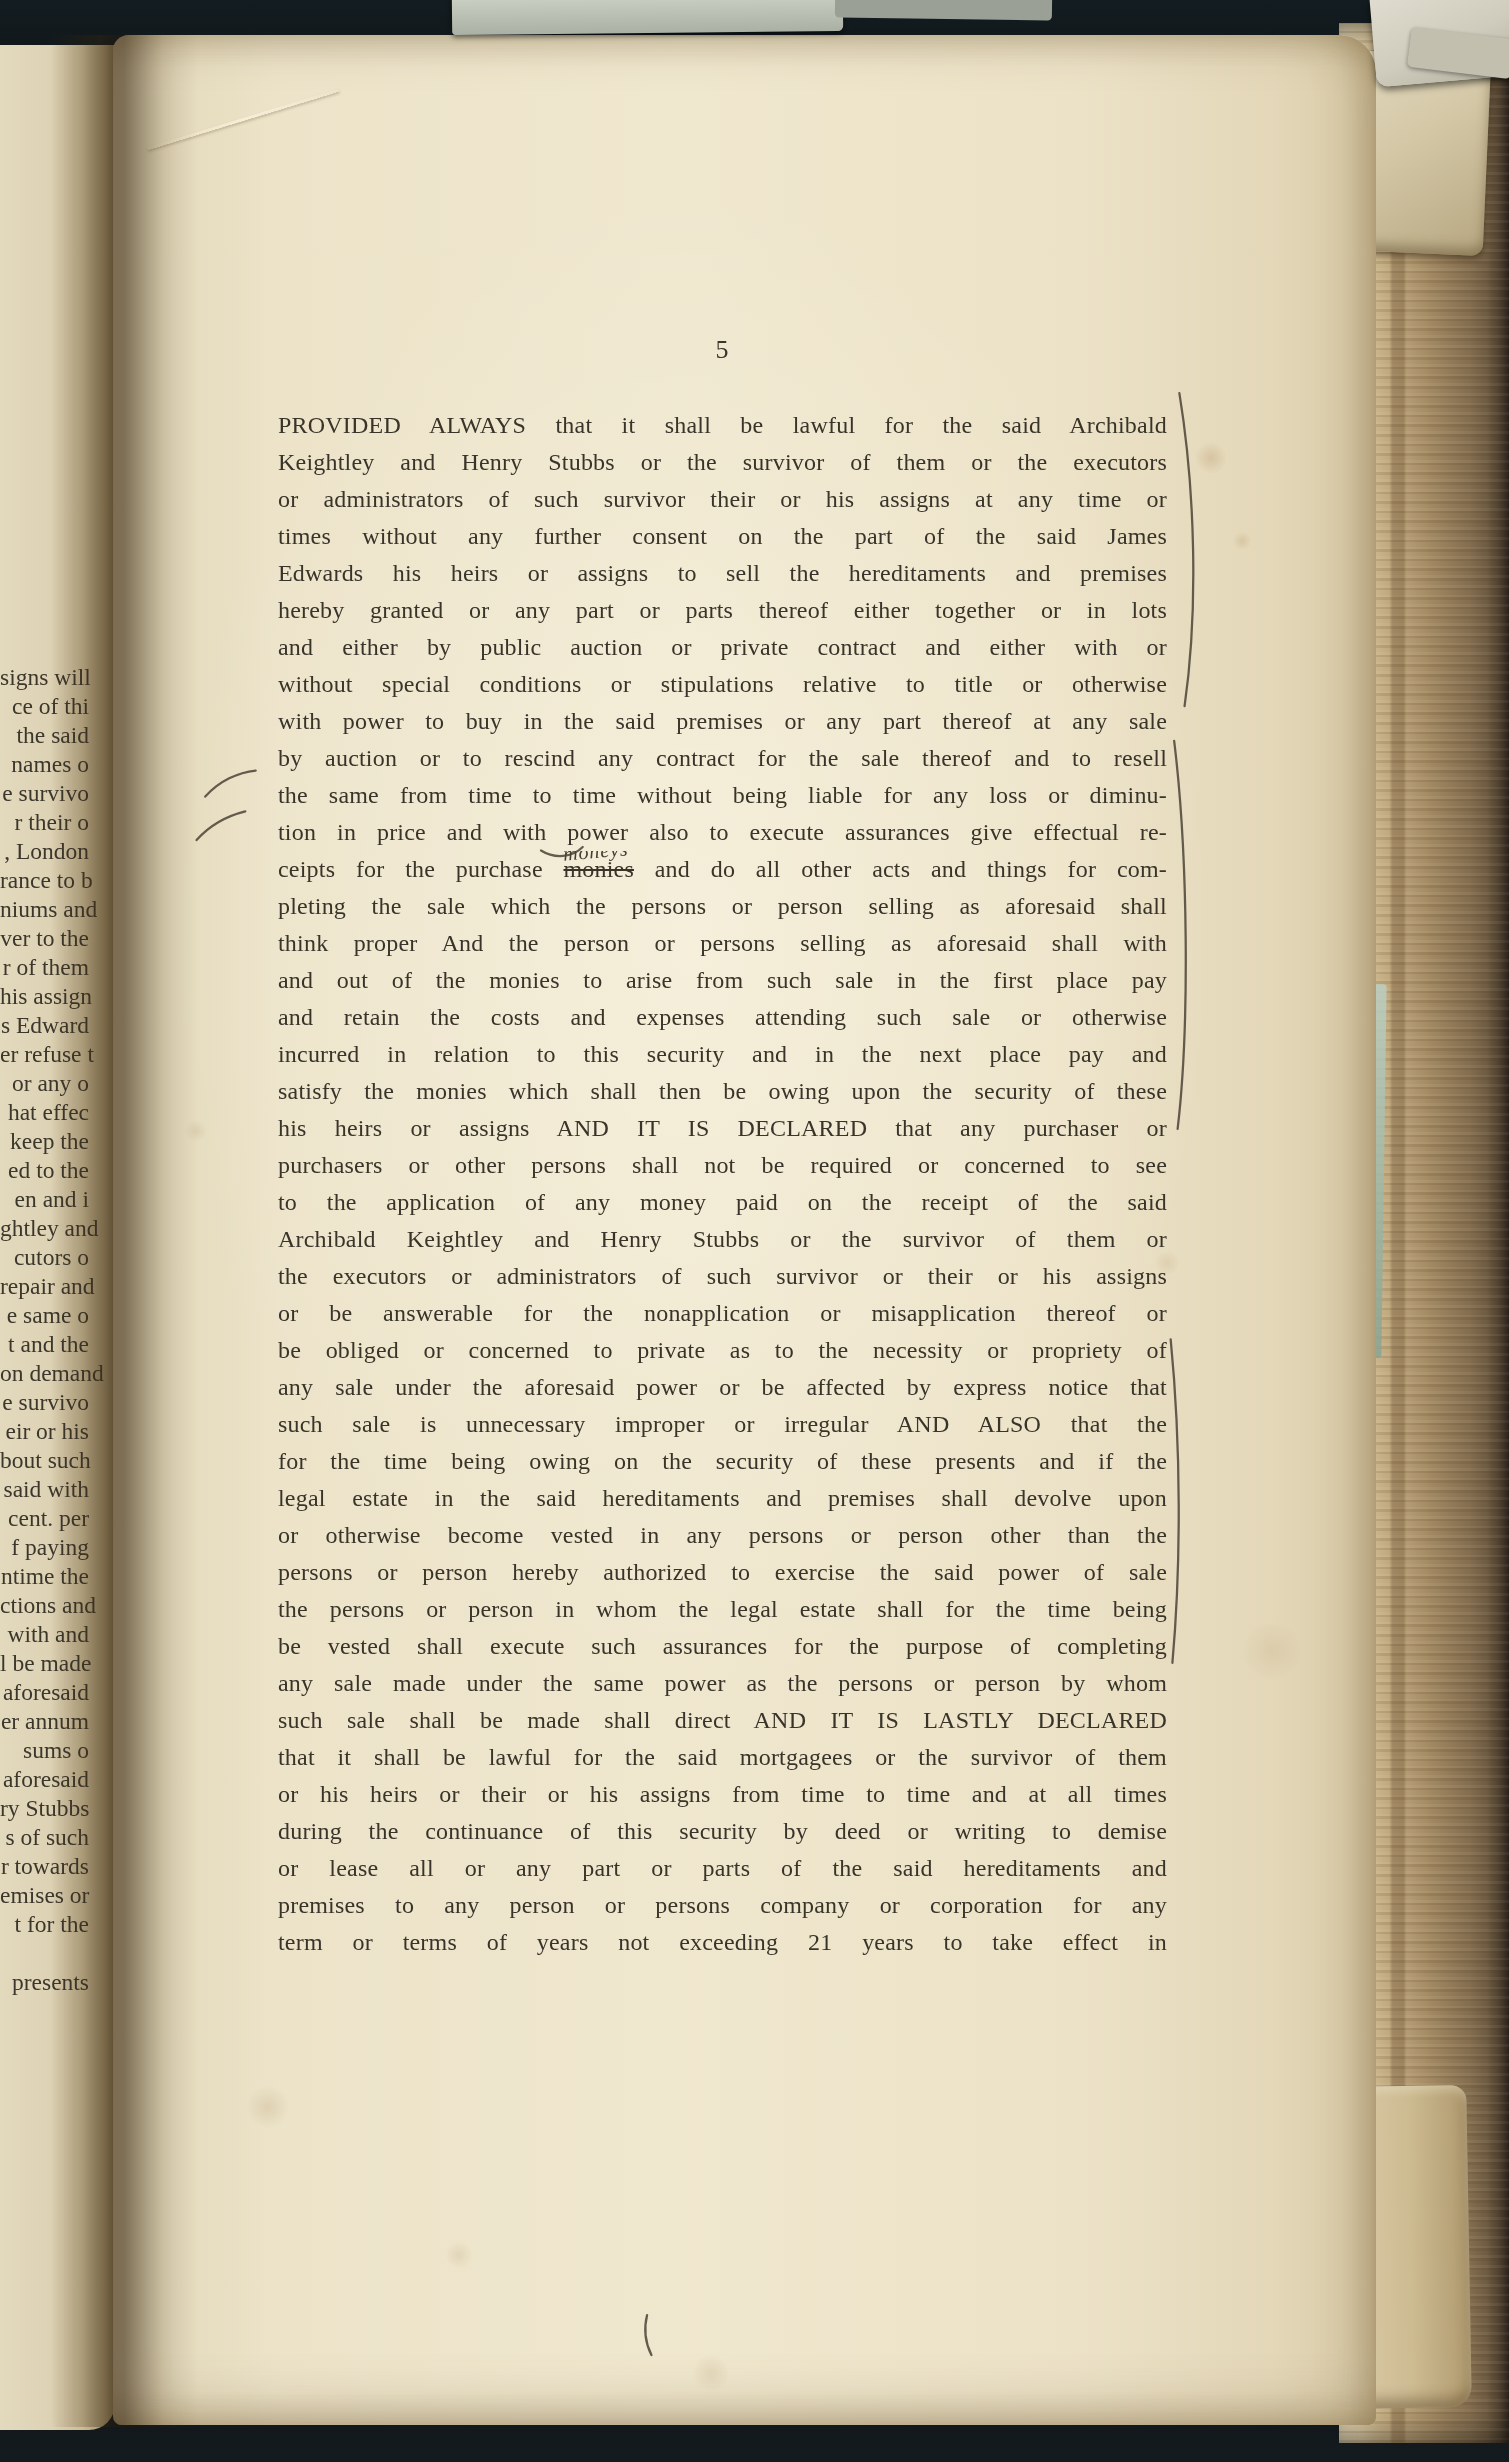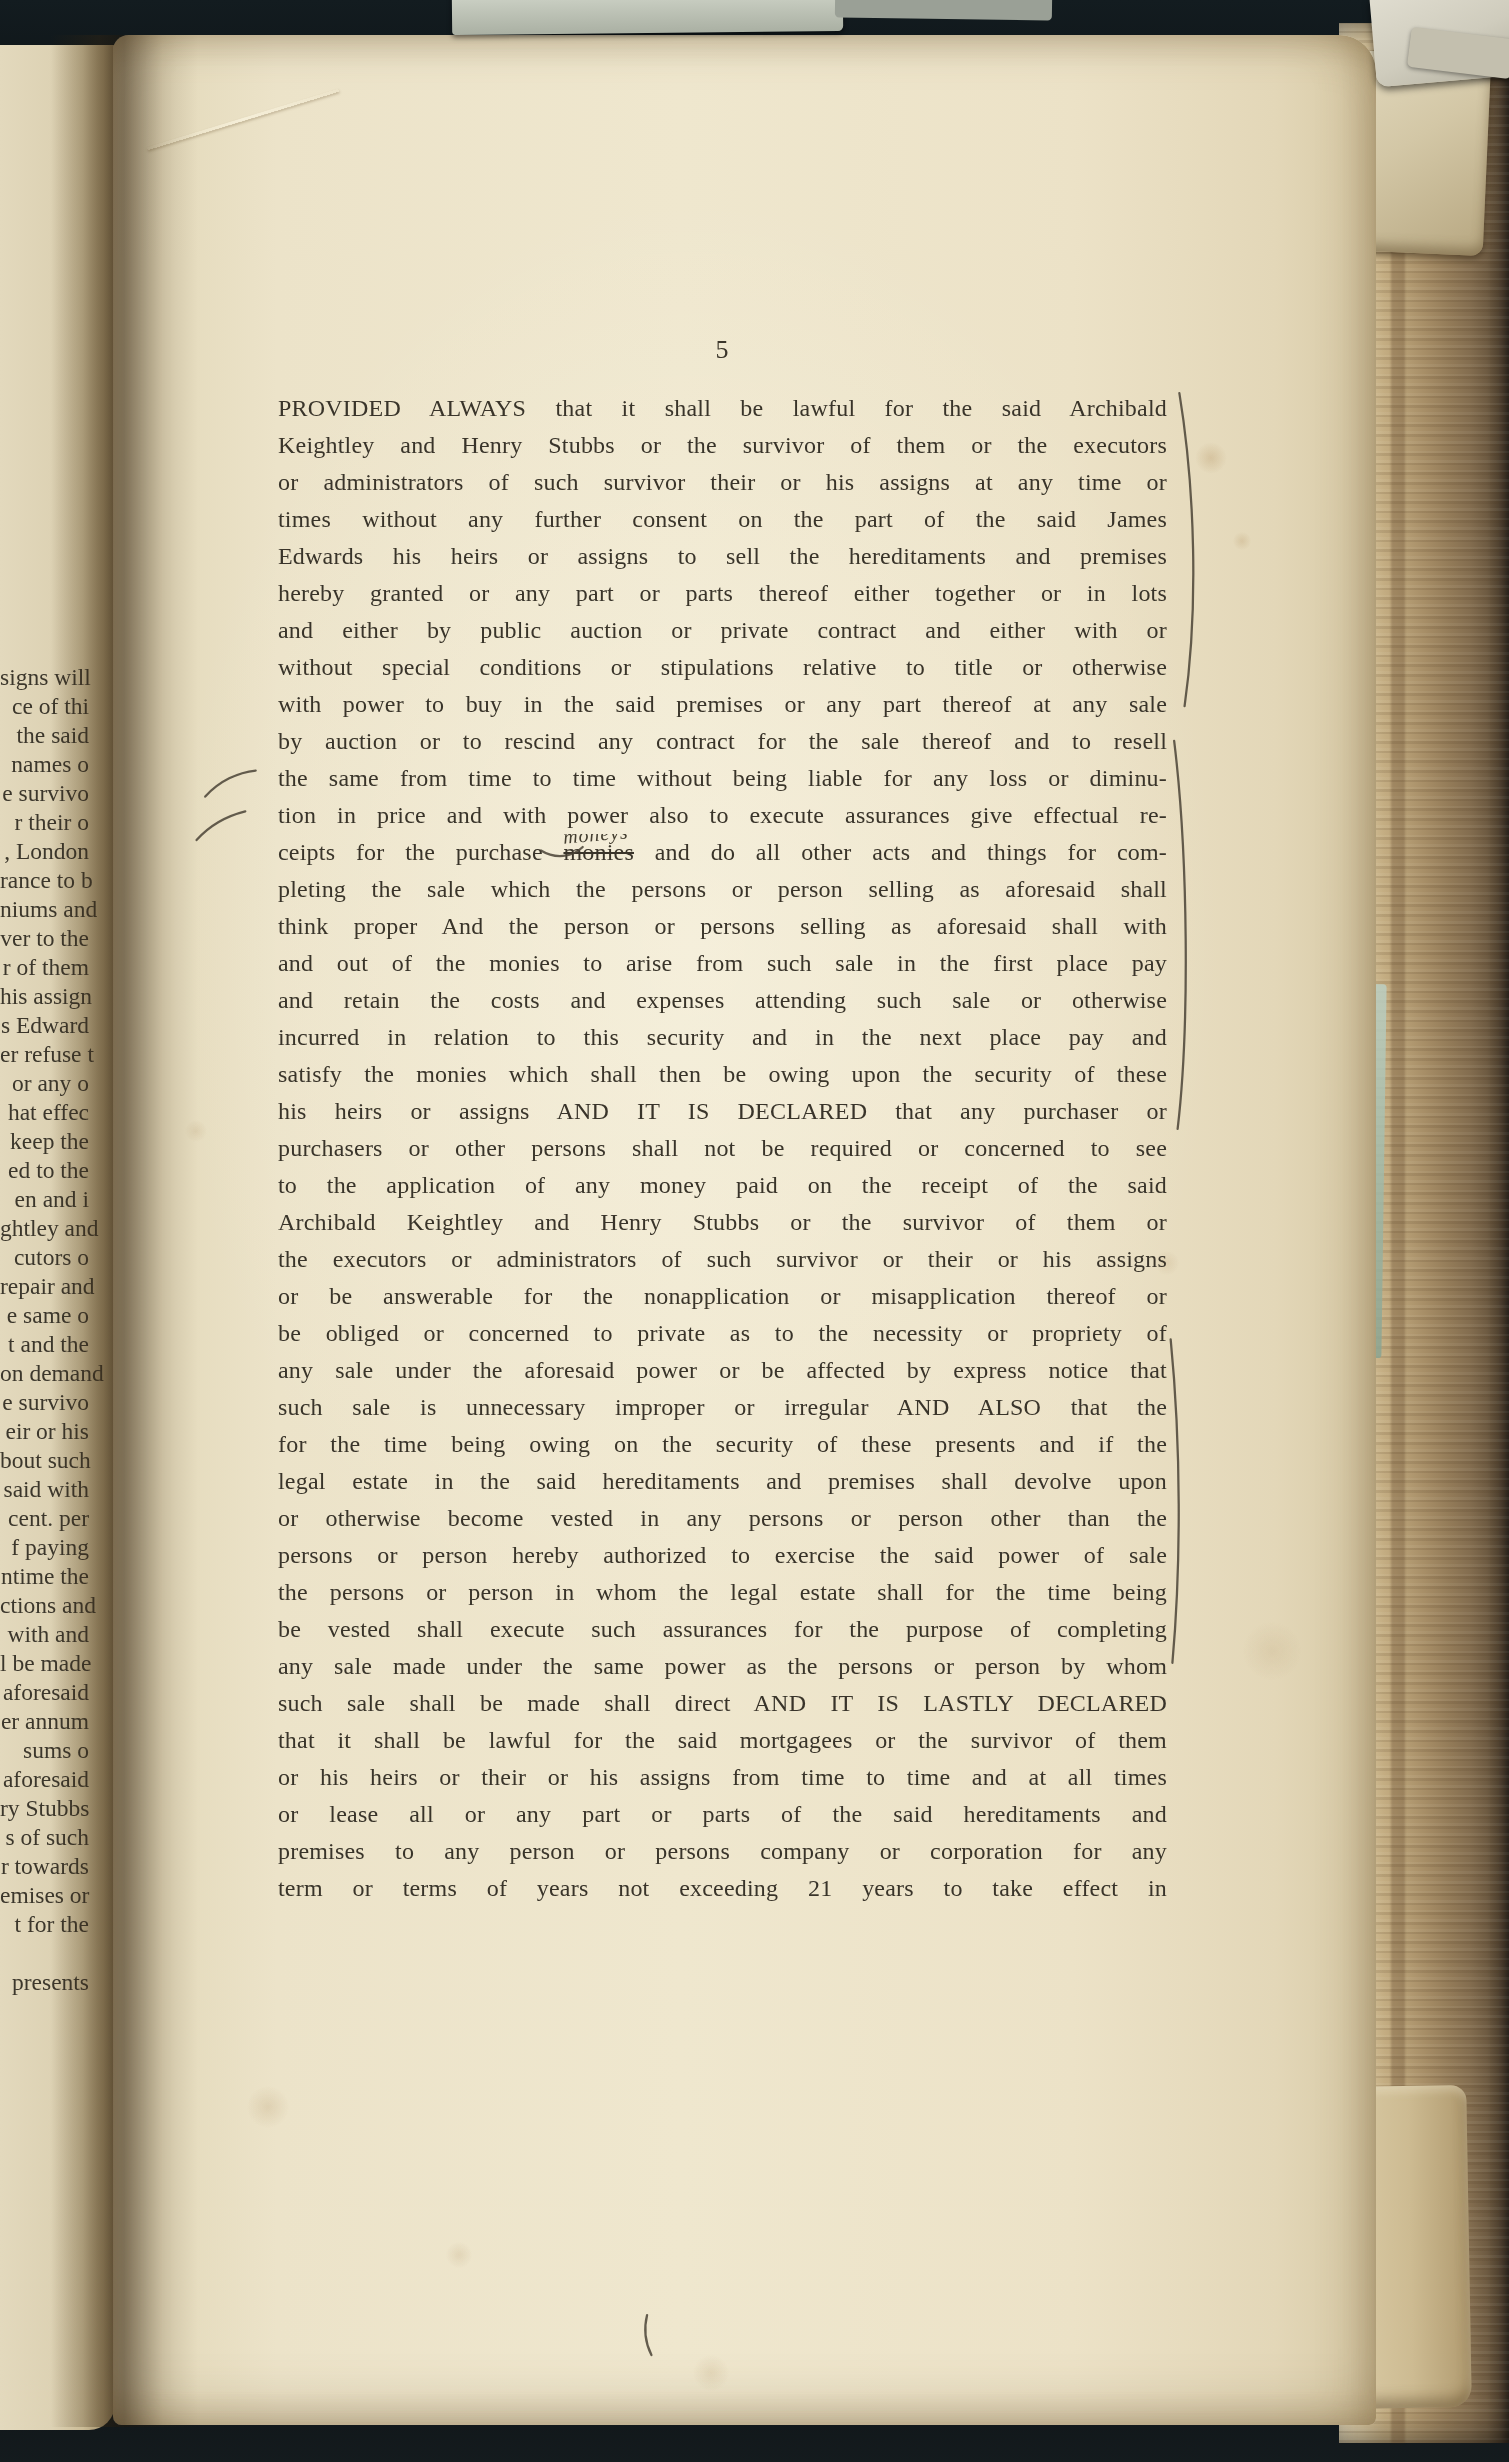--- a/index.html
+++ b/index.html
@@ -83,21 +83,21 @@
       radial-gradient(circle 30px at 155px 2072px,rgba(150,110,55,.15),rgba(150,110,55,0) 70%),
       radial-gradient(circle 19px at 346px 2220px,rgba(150,110,55,.13),rgba(150,110,55,0) 70%),
       radial-gradient(circle 42px at 1159px 1616px,rgba(150,110,55,.10),rgba(150,110,55,0) 70%),
       radial-gradient(circle 26px at 598px 2338px,rgba(150,110,55,.12),rgba(150,110,55,0) 70%),
       radial-gradient(circle 15.7px at 83px 1096px,rgba(150,110,55,.12),rgba(150,110,55,0) 70%);
   }
   .page-number{
     position:absolute;left:165px;top:300px;width:889px;height:37px;
     text-align:center;font-size:26px;color:#3b362b;letter-spacing:0.9px;
   }
-  .body-text{position:absolute;left:165px;top:355px;width:889px;color:#39342a;}
+  .body-text{position:absolute;left:165px;top:372px;width:889px;color:#39342a;}
   .text-line{
     font-size:24px;line-height:37px;height:37px;overflow:hidden;
     text-align:justify;text-align-last:justify;letter-spacing:0.2px;word-spacing:0.9px;
   }
   .struck{position:relative;text-decoration:line-through;text-decoration-thickness:1.7px;}
   .handwritten{
     position:absolute;left:0;top:-22.6px;font-size:20px;font-style:italic;
     color:#443e30;transform:rotate(-5deg);text-decoration:none;display:inline-block;
     white-space:nowrap;letter-spacing:0.9px;
   }
@@ -207,20 +207,21 @@
       <div class="text-line">for the time being owing on the security of these presents and if the</div>
       <div class="text-line">legal estate in the said hereditaments and premises shall devolve upon</div>
       <div class="text-line">or otherwise become vested in any persons or person other than the</div>
       <div class="text-line">persons or person hereby authorized to exercise the said power of sale</div>
       <div class="text-line">the persons or person in whom the legal estate shall for the time being</div>
       <div class="text-line">be vested shall execute such assurances for the purpose of completing</div>
       <div class="text-line">any sale made under the same power as the persons or person by whom</div>
       <div class="text-line">such sale shall be made shall direct AND IT IS LASTLY DECLARED</div>
       <div class="text-line">that it shall be lawful for the said mortgagees or the survivor of them</div>
       <div class="text-line">or his heirs or their or his assigns from time to time and at all times</div>
+      <div class="text-line">during the continuance of this security by deed or writing to demise</div>
       <div class="text-line">or lease all or any part or parts of the said hereditaments and</div>
       <div class="text-line">premises to any person or persons company or corporation for any</div>
       <div class="text-line">term or terms of years not exceeding 21 years to take effect in</div>
     </div>
 </div>
 
 <div class="gutter"></div>
 
 <div class="scrap scrap-mid"></div>
 <div class="scrap scrap-mid2"></div>

